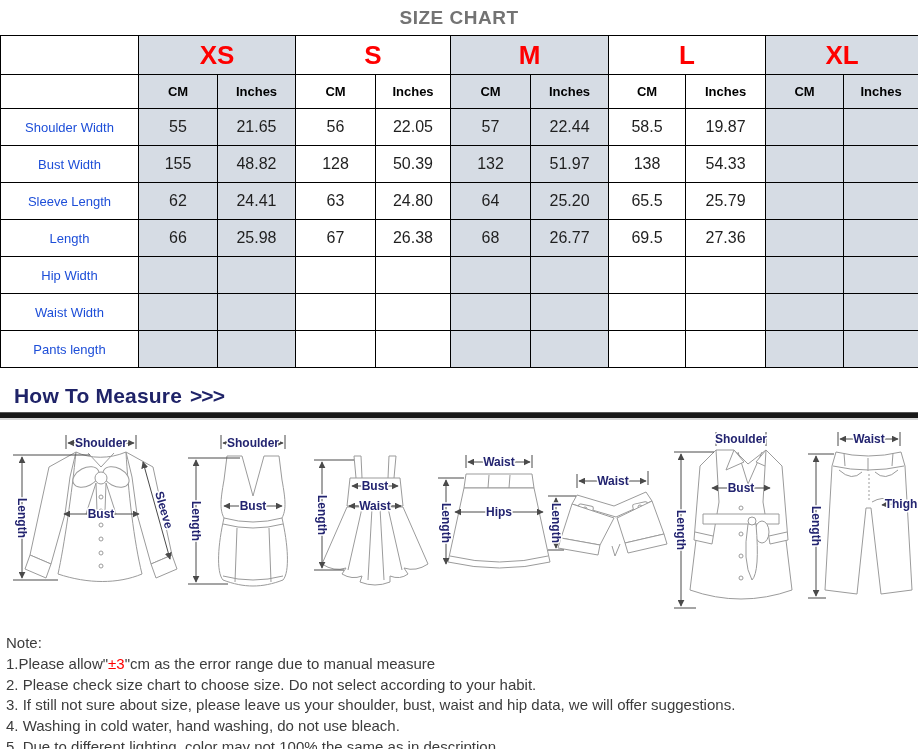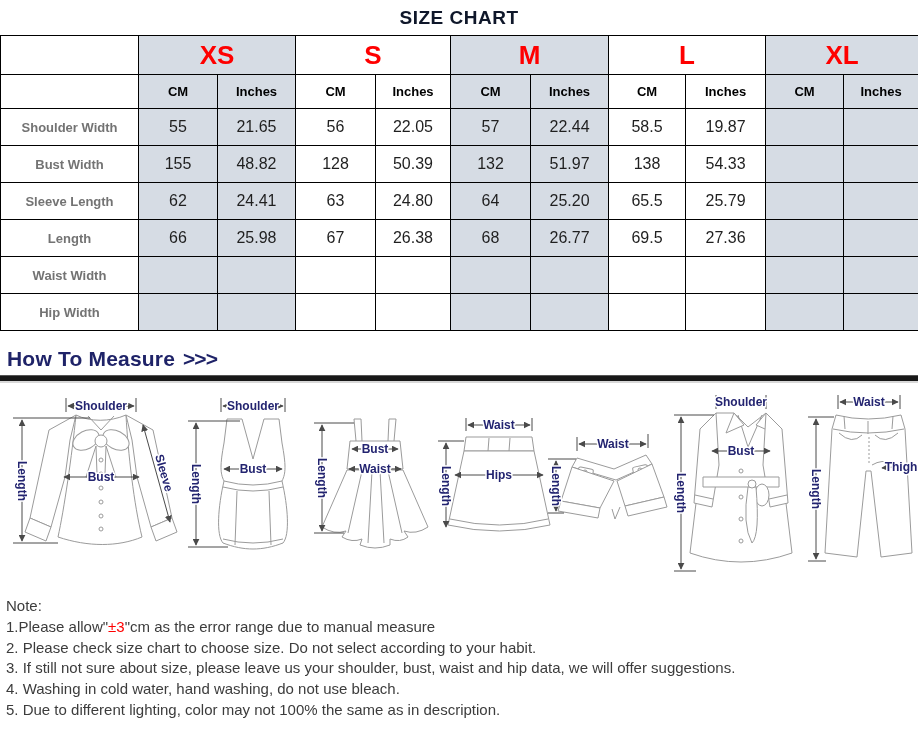--- a/index.html
+++ b/index.html
@@ -4,37 +4,37 @@
 <style>
   html,body { margin:0; padding:0; }
   body {
     width:918px; height:749px; overflow:hidden;
     background:#ffffff; color:#000;
     font-family:"Liberation Sans", sans-serif;
   }
   .page { width:918px; }
 
   .page-title {
-    text-align:center; font-size:19px; font-weight:700; color:#0f172a;
+    text-align:center; font-size:19px; font-weight:700; color:#737373;
     padding:7px 0 6px 0; letter-spacing:0.5px;
   }
 
   table.size-table { border-collapse:collapse; table-layout:fixed; width:918px; }
   table.size-table th, table.size-table td {
     border:1px solid #000; text-align:center; vertical-align:middle; padding:0;
     overflow:hidden; white-space:nowrap;
   }
   .shade { background:#d6dce4; }
   .size-h  { height:38px; font-size:26px; font-weight:700; color:#ff0000;margin-left:28px; }
   .unit-h  { height:33px; font-size:13px; font-weight:700; color:#000;margin-top:7px; }
-  .row-label { font-size:13px; font-weight:700; color:#737373; }
+  .row-label { font-size:13px; font-weight:400; color:#1d4ed8; }
   .val { height:36px; font-size:16px; color:#1f1f1f; }
 
   .htm-heading {
-    margin:16px 0 4px 0; padding-left:7px;
+    margin:16px 0 4px 0; padding-left:14px;
     font-size:21px; font-weight:800; color:#1f2368; letter-spacing:0.2px;
   }
   .htm-heading .chev { margin-left:8px; letter-spacing:-1px; }
 
   .thick-rule {
     height:5px; background:#181818; border-bottom:2px solid #d8d8d8;
     border-top:1px solid #555; margin:0;
   }
 
   svg.figures { display:block; margin-top:2px; }
@@ -142,34 +142,47 @@
         <td class="val">67</td>
         <td class="val">26.38</td>
         <td class="val shade">68</td>
         <td class="val shade">26.77</td>
         <td class="val">69.5</td>
         <td class="val">27.36</td>
         <td class="val shade"></td>
         <td class="val shade"></td>
       </tr>
       <tr>
+        <td class="row-label">Hip Width</td>
+        <td class="val shade"></td>
+        <td class="val shade"></td>
+        <td class="val"></td>
+        <td class="val"></td>
+        <td class="val shade"></td>
+        <td class="val shade"></td>
+        <td class="val"></td>
+        <td class="val"></td>
+        <td class="val shade"></td>
+        <td class="val shade"></td>
+      </tr>
+      <tr>
         <td class="row-label">Waist Width</td>
         <td class="val shade"></td>
         <td class="val shade"></td>
         <td class="val"></td>
         <td class="val"></td>
         <td class="val shade"></td>
         <td class="val shade"></td>
         <td class="val"></td>
         <td class="val"></td>
         <td class="val shade"></td>
         <td class="val shade"></td>
       </tr>
       <tr>
-        <td class="row-label">Hip Width</td>
+        <td class="row-label">Pants length</td>
         <td class="val shade"></td>
         <td class="val shade"></td>
         <td class="val"></td>
         <td class="val"></td>
         <td class="val shade"></td>
         <td class="val shade"></td>
         <td class="val"></td>
         <td class="val"></td>
         <td class="val shade"></td>
         <td class="val shade"></td>

